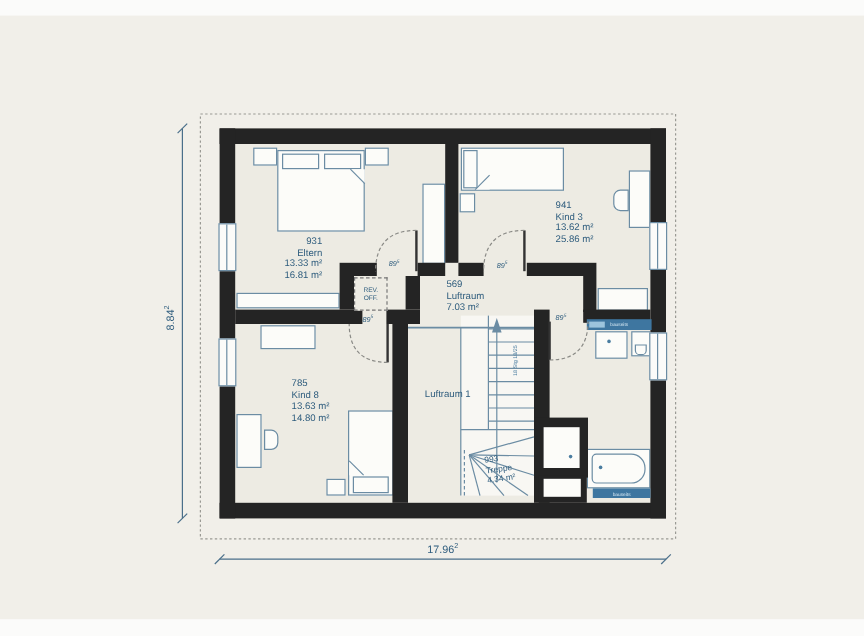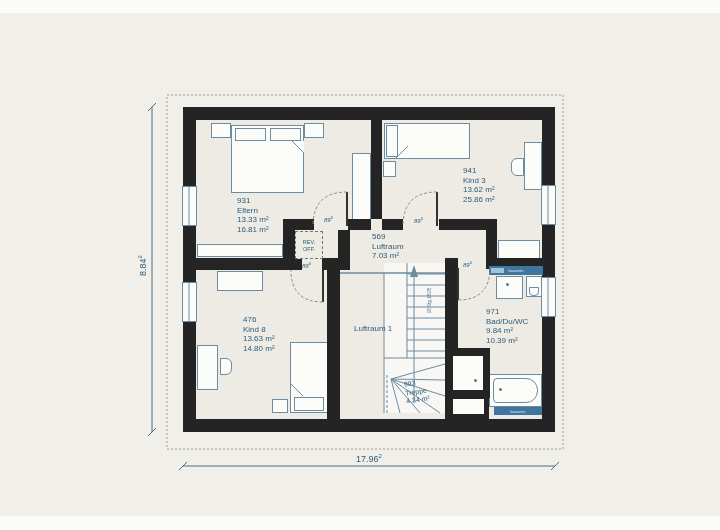--- a/index.html
+++ b/index.html
@@ -155,53 +155,47 @@
     <polygon points="410,277 418,277 414,265" fill="#6b8ca3"></polygon>
 
     <polygon points="292,141 304,141 304,153" fill="#fcfcf9"></polygon>
     <line x1="292" y1="141" x2="304" y2="153" stroke="#6b8ca3" stroke-width="1"></line>
     <polygon points="396,158 408,158 408,146" fill="#fcfcf9"></polygon>
     <line x1="396" y1="158" x2="408" y2="146" stroke="#6b8ca3" stroke-width="1"></line>
     <polygon points="291,384 291,396 303,396" fill="#fcfcf9"></polygon>
     <line x1="291" y1="384" x2="303" y2="396" stroke="#6b8ca3" stroke-width="1"></line>
   </svg>
 
-  <div class="rlabel" style="left:237px;top:196px;">
+  <div class="rlabel" style="left:237px;top:196px;text-align:right;">
     <div>931</div>
     <div>Eltern</div>
     <div>13.33 m²</div>
     <div>16.81 m²</div>
   </div>
 
   <div class="rlabel" style="left:463px;top:166px;">
     <div>941</div>
     <div>Kind 3</div>
     <div>13.62 m²</div>
     <div>25.86 m²</div>
   </div>
 
   <div class="rlabel" style="left:372px;top:232px;">
     <div>569</div>
     <div>Luftraum</div>
     <div>7.03 m²</div>
   </div>
 
   <div class="rlabel" style="left:243px;top:315px;">
-    <div>476</div>
+    <div>785</div>
     <div>Kind 8</div>
     <div>13.63 m²</div>
     <div>14.80 m²</div>
   </div>
 
-  <div class="rlabel" style="left:486px;top:307px;">
-    <div>971</div>
-    <div>Bad/Du/WC</div>
-    <div>9.84 m²</div>
-    <div>10.39 m²</div>
-  </div>
 
   <div class="rlabel" style="left:354px;top:324px;">Luftraum 1</div>
 
   <div class="treppe" style="left:405px;top:379px;">
     <div>993</div>
     <div>Treppe</div>
     <div>4.34 m²</div>
   </div>
 
   <div class="stairnote" style="left:404px;top:298px;width:50px;">18 Stg 18/25</div>

